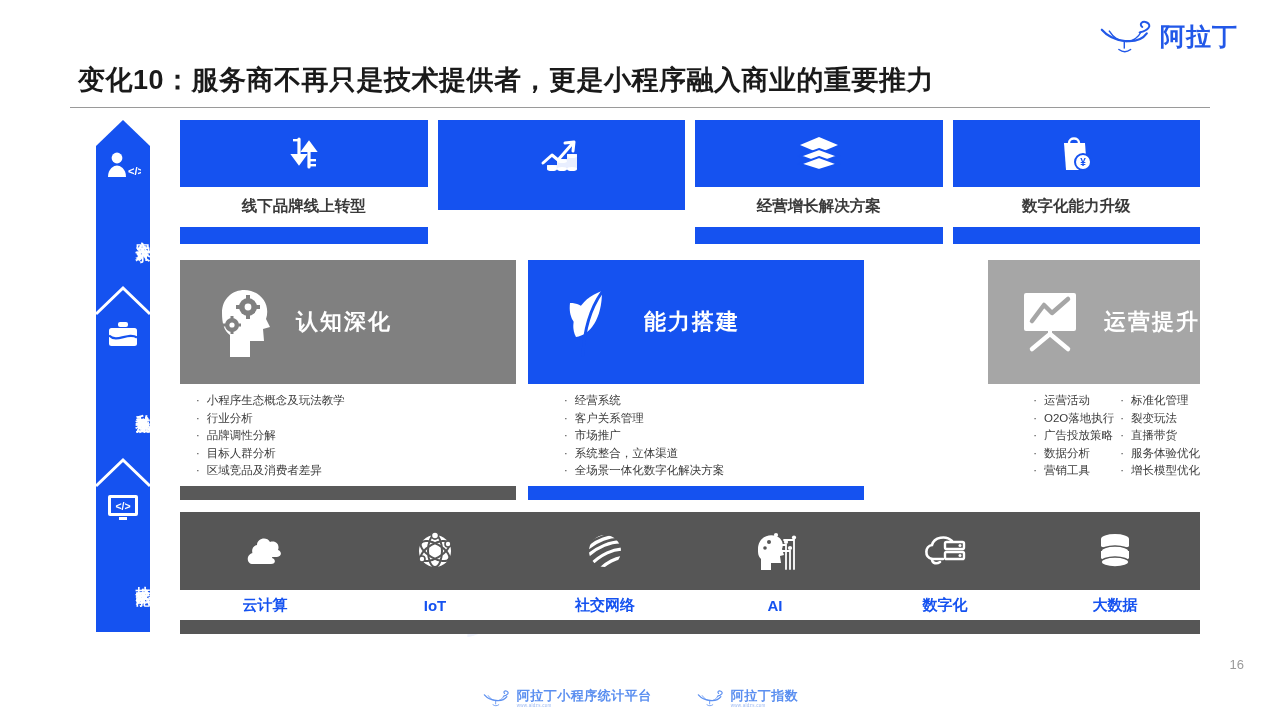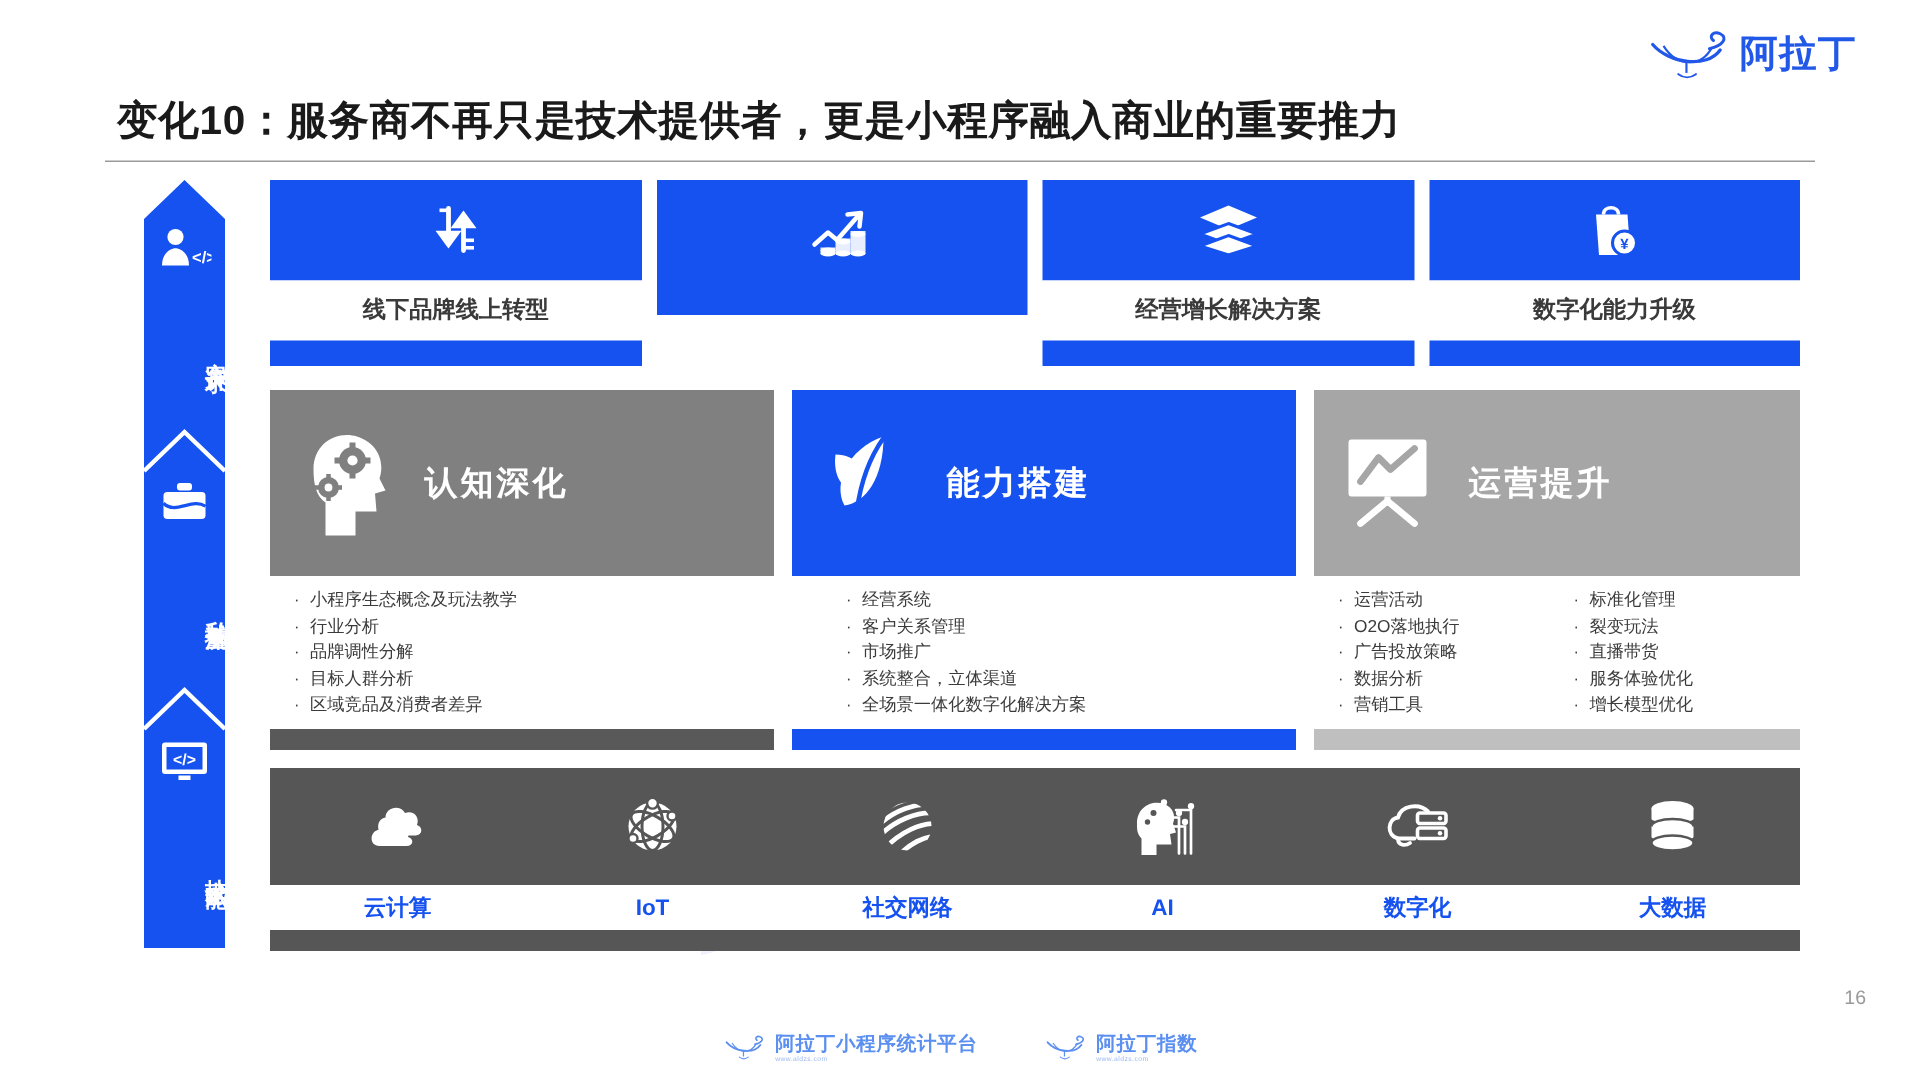--- a/index.html
+++ b/index.html
@@ -89,24 +89,24 @@
     display: flex; align-items: center; justify-content: center;
     font-size: 15.5px; font-weight: 700; color: #3a3a3a;
   }
   .demand-foot { height: 18px; background: #1552f0; }
 
   
   #capability-row { left: 180px; top: 260px; width: 1020px; height: 240px; gap: 12px; z-index: 3; }
   .cap-panel { display: flex; flex-direction: column; }
   .cap-panel.p1 { width: 336px; }
   .cap-panel.p2 { width: 336px; }
-  .cap-panel.p3 { width: 324px; }
+  .cap-panel.p3 { width: 324px; align-items: flex-end; }
   .cap-head {
     height: 124px; display: flex; align-items: center; gap: 14px;
-    padding-left: 15px;
+    padding-left: 28px;
   }
   .cap-head .cap-title {
     color: #ffffff; font-size: 22px; font-weight: 700; letter-spacing: 2px;
   }
   .cap-body {
     flex: 1; background: #ffffff; padding: 8px 0 0 16px;
     display: flex; gap: 6px;
   }
   .cap-col { display: flex; flex-direction: column; gap: 1px; }
   .cap-col.wide { flex: 1; }

